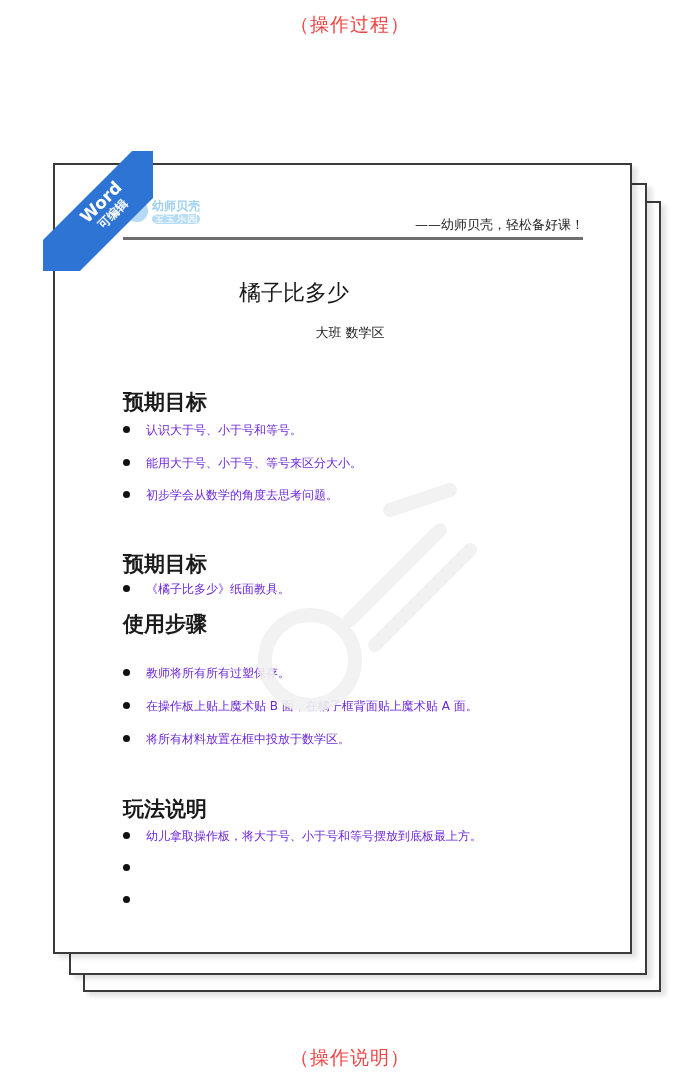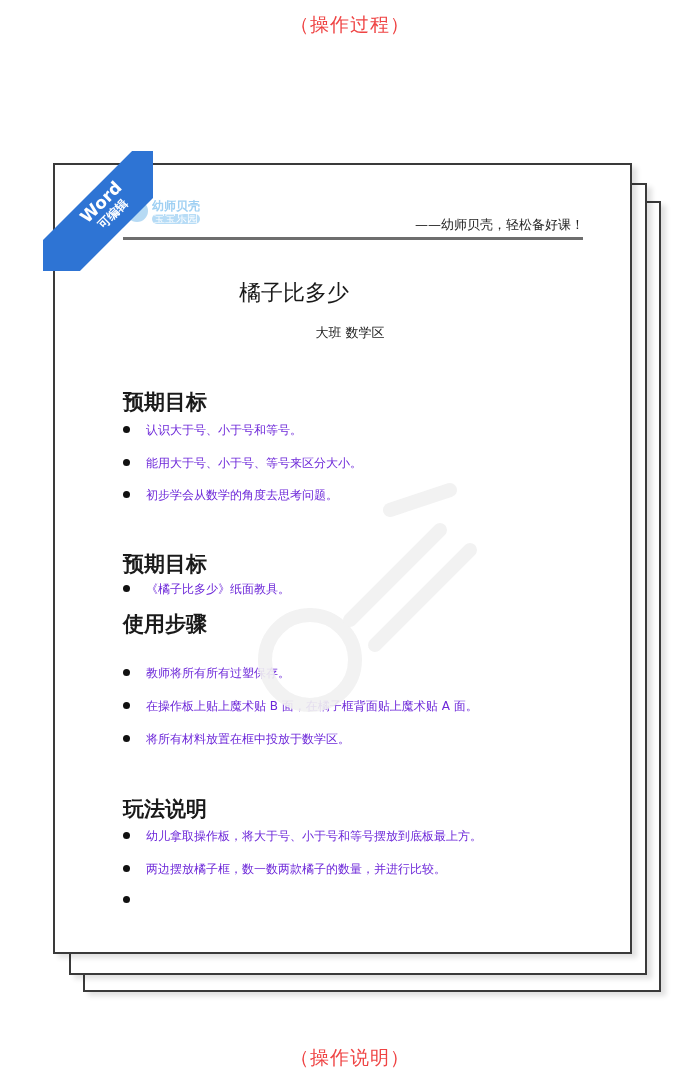--- a/index.html
+++ b/index.html
@@ -132,16 +132,16 @@
 <div class="section-title" style="top:550px;">预期目标</div>
 <div class="item" style="top:581px;text-align:center;"><span class="bullet"></span><span>《橘子比多少》纸面教具。</span></div>
 
 <div class="section-title" style="top:610px;text-align:right;">使用步骤</div>
 <div class="item" style="top:665px;"><span class="bullet"></span><span>教师将所有所有过塑保存。</span></div>
 <div class="item" style="top:698px;"><span class="bullet"></span><span>在操作板上贴上魔术贴 B 面，在橘子框背面贴上魔术贴 A 面。</span></div>
 <div class="item" style="top:731px;"><span class="bullet"></span><span>将所有材料放置在框中投放于数学区。</span></div>
 
 <div class="section-title" style="top:795px;">玩法说明</div>
 <div class="item" style="top:828px;"><span class="bullet"></span><span>幼儿拿取操作板，将大于号、小于号和等号摆放到底板最上方。</span></div>
-<div class="item" style="top:861px;"><span class="bullet"></span><span>两边摆放橘子框，数一数两款橘子的数量，并进行比较。</span></div>
+<div class="item" style="top:861px;"><span class="bullet"></span></div>
 <div class="item" style="top:893px;"><span class="bullet"></span></div>
 
 <div class="caption caption-bottom">（操作说明）</div>
 
 </body></html>

